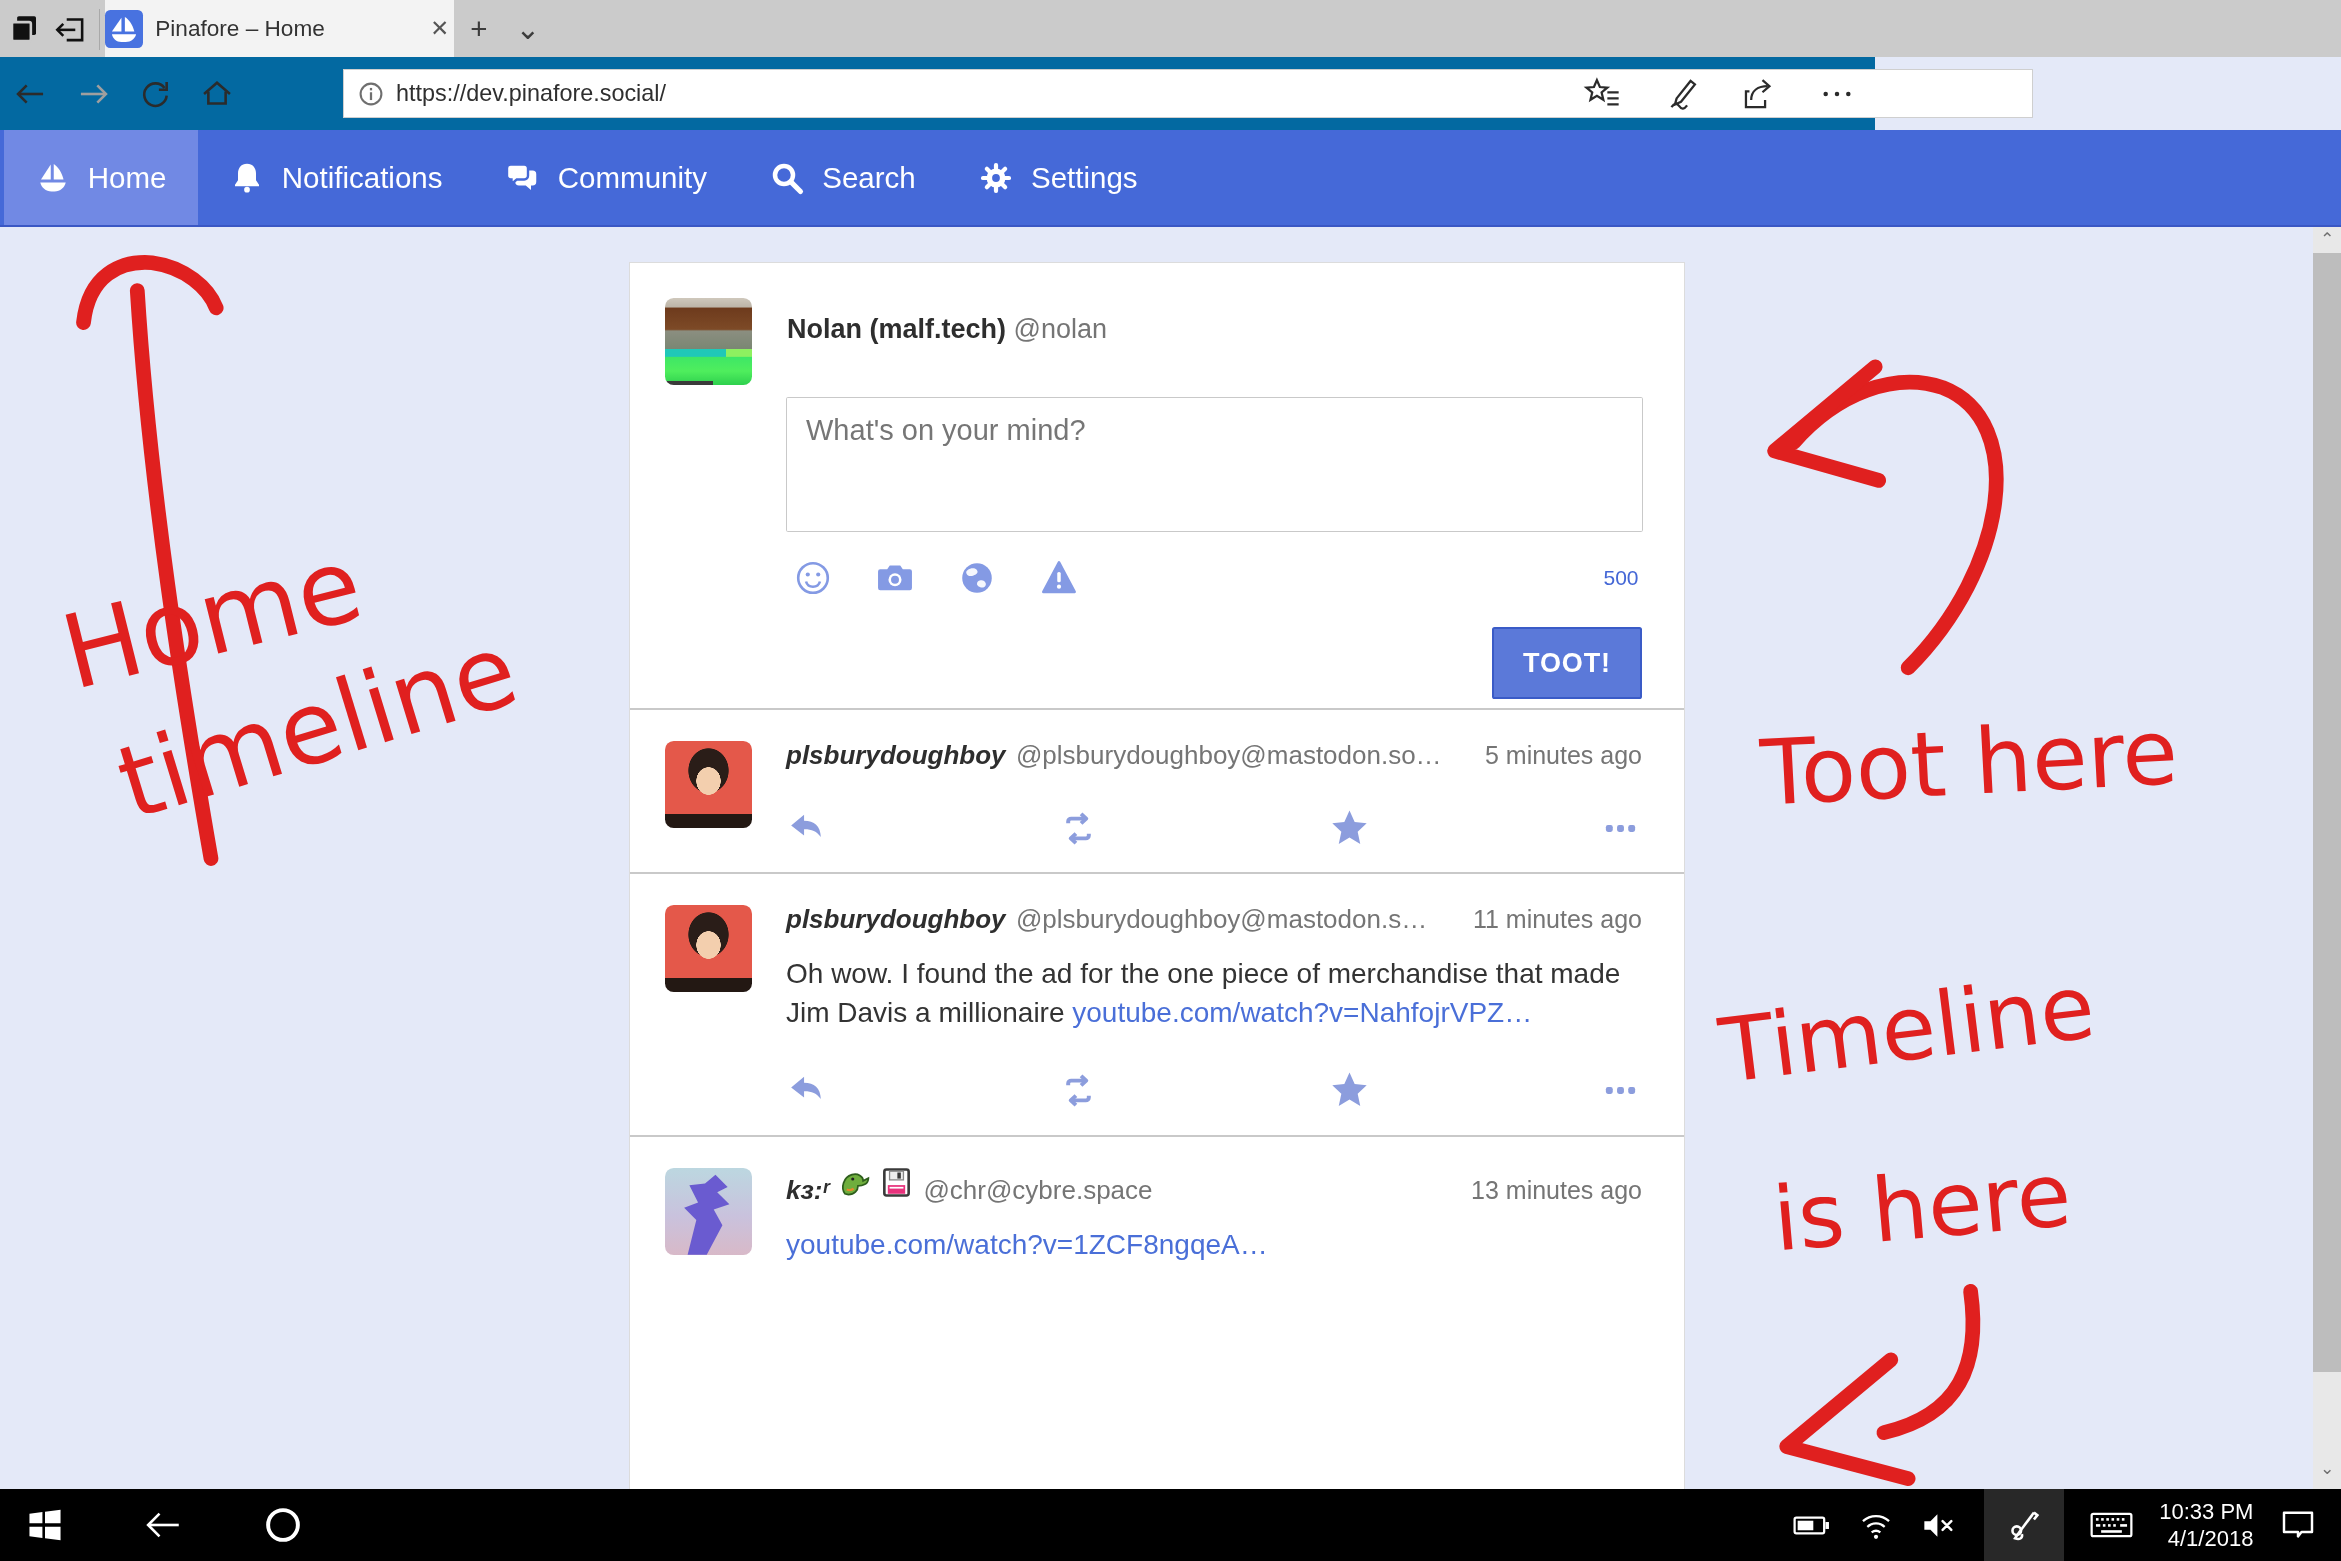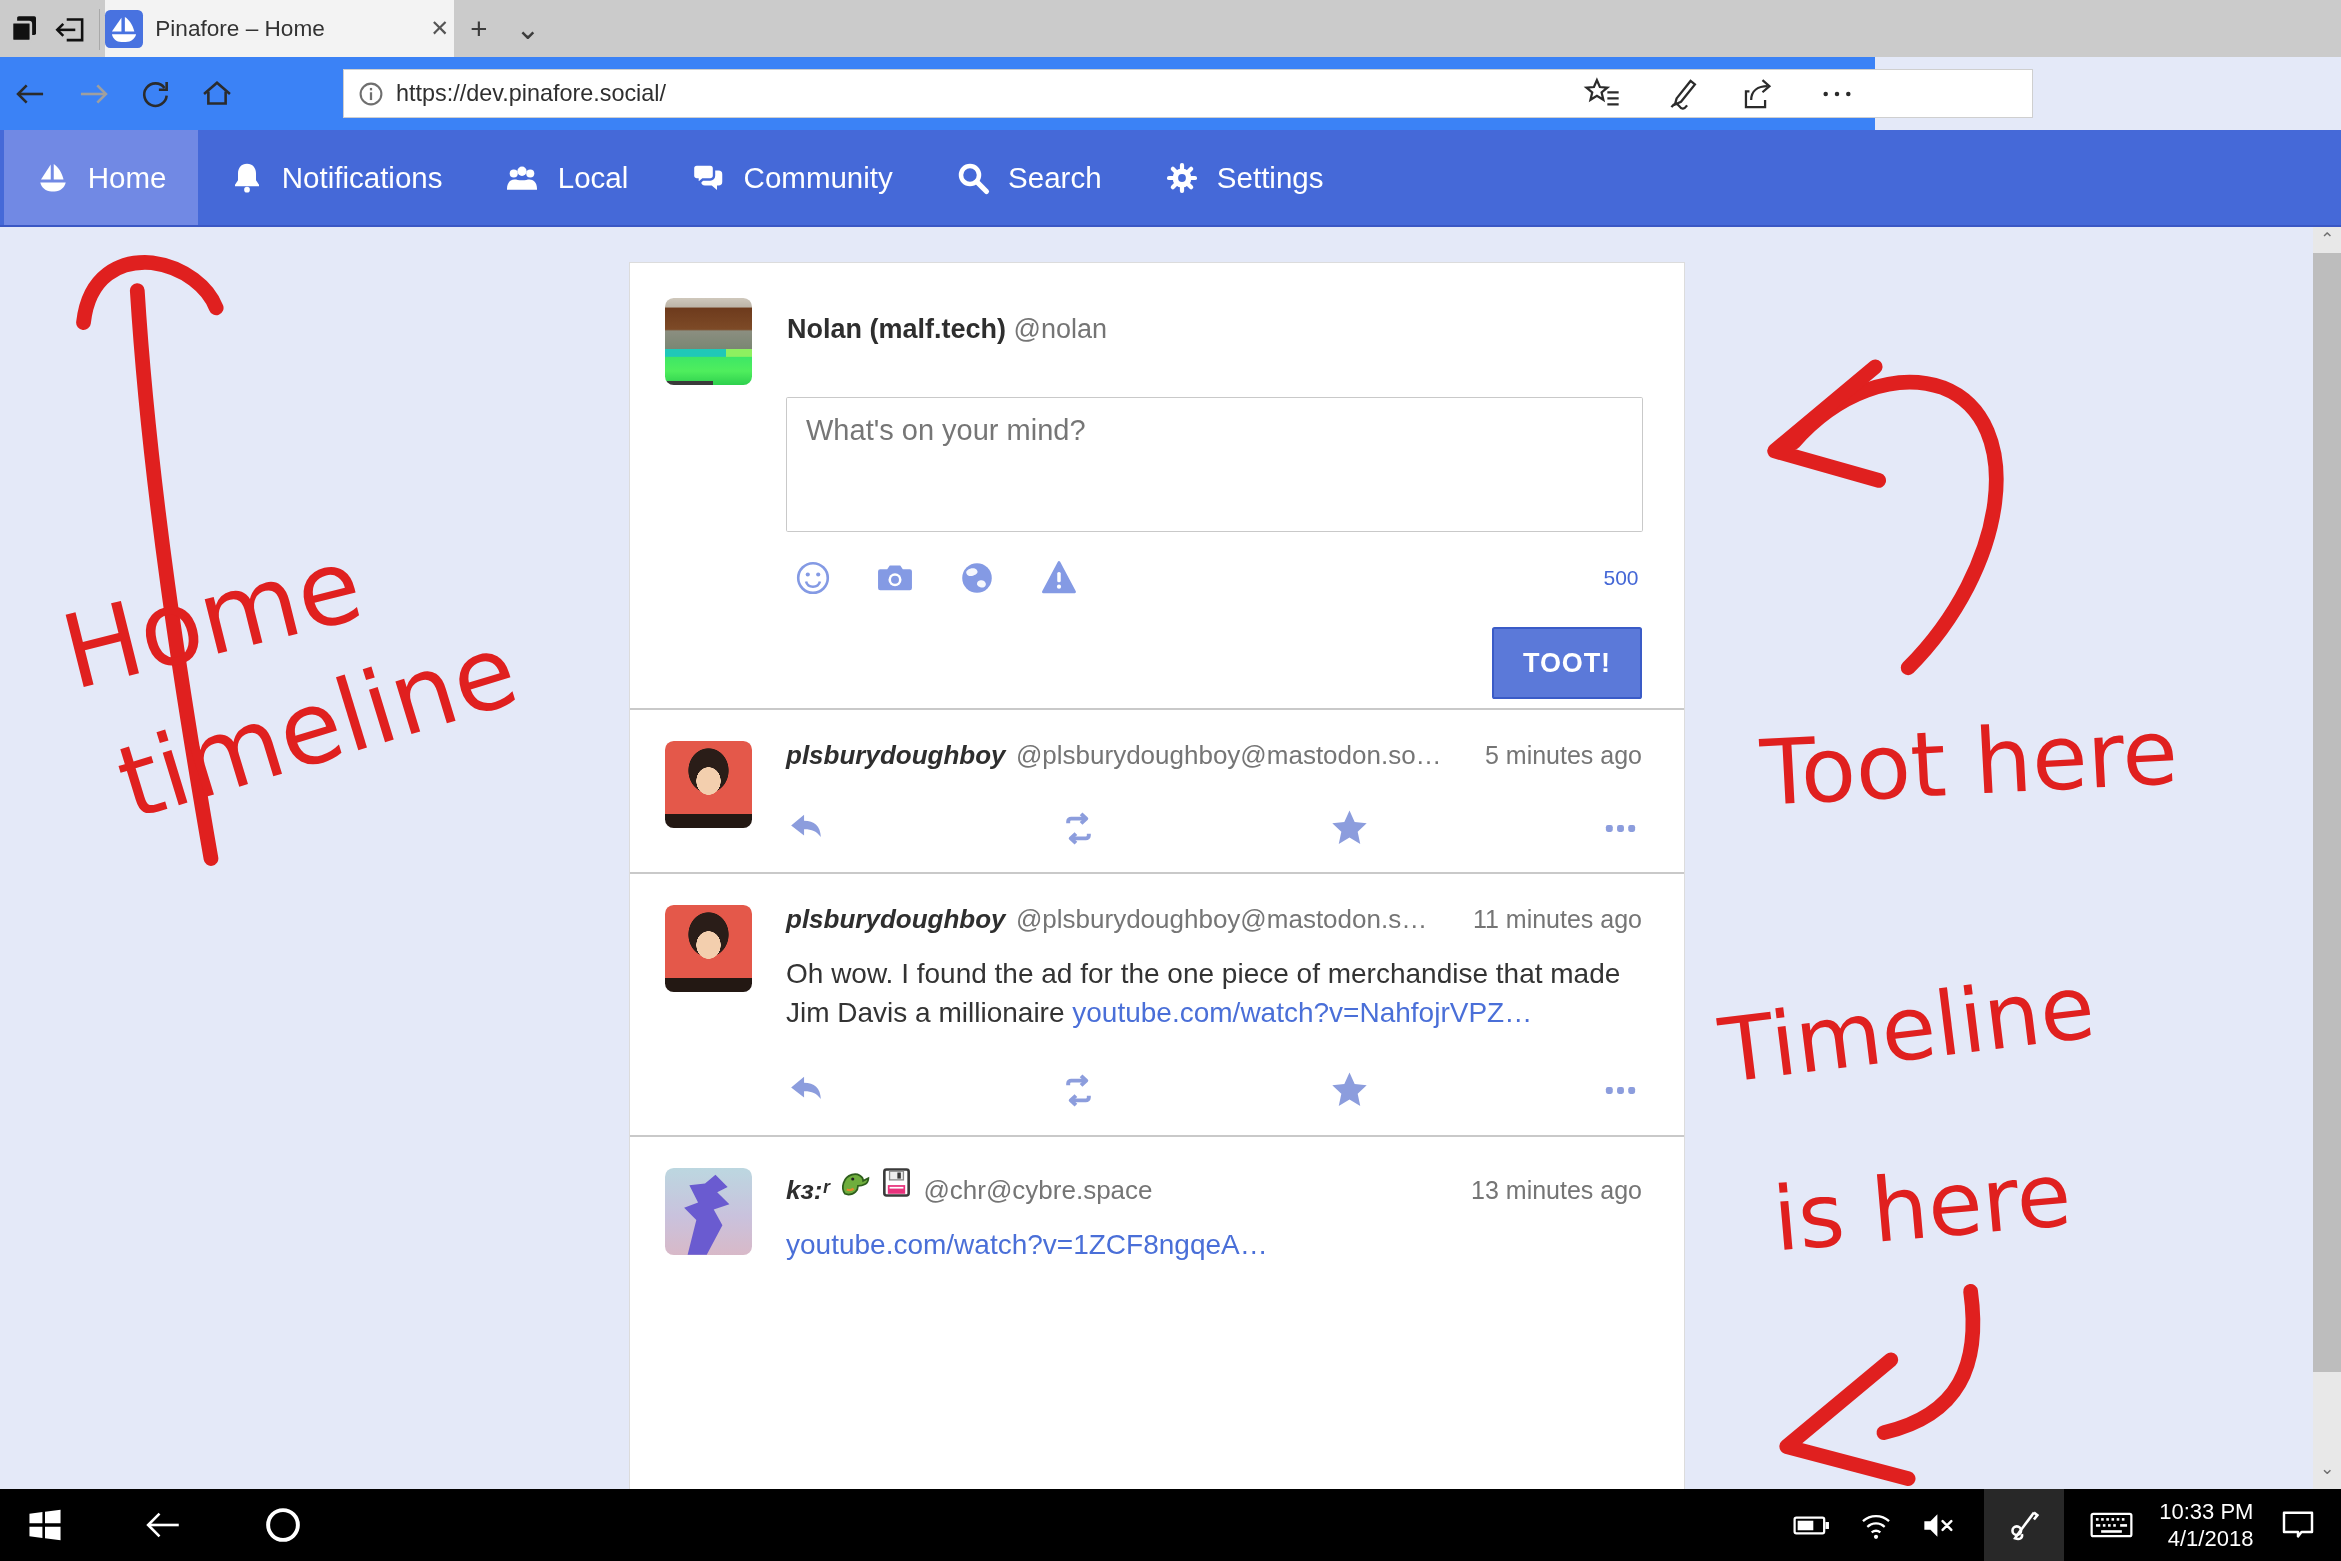--- a/index.html
+++ b/index.html
@@ -11,21 +11,21 @@
   .tabbar{position:absolute;left:0;top:0;width:2342px;height:57px;background:#cbcbcb;display:flex;align-items:stretch;}
   .tabbar .winbtn{width:47px;display:flex;align-items:center;justify-content:center;cursor:pointer;}
   .tab-divider{width:0.9px;background:#a9a9a9;margin:8.7px 5.2px 7px 5.2px;}
   .tab{width:349px;background:#f3f3f3;display:flex;align-items:center;padding:0 0;gap:12px;}
   .tab-title{font-size:22.6px;color:#333;flex:1;white-space:nowrap;overflow:hidden;}
   .tab-close{font-size:22.6px;color:#555;padding:0 5.2px;}
   .tab-new,.tab-chevron{width:49px;display:flex;align-items:center;justify-content:center;font-size:29.5px;color:#3c3c3c;}
   .favicon{width:38px;height:38px;border-radius:5.2px;background:#4872e0;flex:none;}
 
   
-  .urlbar{position:absolute;left:0;top:57px;width:1875px;height:73px;background:#3b82f6;display:flex;align-items:center;}
+  .urlbar{position:absolute;left:0;top:57px;width:1875px;height:73px;background:#0369a1;display:flex;align-items:center;}
   .navbtn{width:62px;height:62px;display:flex;align-items:center;justify-content:center;}
   .url-field{position:absolute;left:343px;top:12px;width:1660px;height:47px;background:#fff;border:0.9px solid #cfcfcf;
     display:flex;align-items:center;padding:0 14px;gap:12px;}
   .url-text{font-size:23.4px;color:#2f2f2f;}
   .urlbar-right{position:absolute;right:12px;top:0;height:73px;display:flex;align-items:center;gap:26px;}
   .urlbar-right .navbtn{width:52px;}
 
   
   .pnav{position:absolute;left:0;top:130px;width:2342px;height:97px;background:#4569d8;border-bottom:2.6px solid #3a57c4;
     display:flex;align-items:stretch;padding-left:3.5px;box-sizing:border-box;}
@@ -215,31 +215,20 @@
           <path d="M3.5 15 H20.5 C19.8 18.2 16.8 21 13 21 H11 C7.2 21 4.2 18.2 3.5 15 Z" fill="#fff"></path>
         </svg>
       <span>Home</span>
     </div>
     <div class="pnav-item">
       <svg viewBox="0 0 24 24">
           <path d="M12 2.5 c-3.8 0 -6 2.8 -6 6.5 v4.5 l-2 3 v1 h16 v-1 l-2 -3 V9 c0 -3.7 -2.2 -6.5 -6 -6.5 Z" fill="#fff"></path>
           <circle cx="12" cy="19.8" r="1.9" fill="#fff"></circle>
         </svg>
       <span>Notifications</span>
-    </div>
-    <div class="pnav-item">
-      <svg viewBox="0 0 24 24">
-          <g fill="#fff">
-            <circle cx="6.5" cy="9" r="2.7"></circle>
-            <circle cx="17.5" cy="9" r="2.7"></circle>
-            <circle cx="12" cy="7.5" r="3.1"></circle>
-            <path d="M2 19 c0 -4 2.5 -6 5 -6 c1.5 0 2.5 .5 5 .5 c2.5 0 3.5 -.5 5 -.5 c2.5 0 5 2 5 6 v.8 H2 Z"></path>
-          </g>
-        </svg>
-      <span>Local</span>
     </div>
     <div class="pnav-item">
       <svg viewBox="0 0 24 24">
           <path d="M10 7 h9 a2.5 2.5 0 0 1 2.5 2.5 v5 a2.5 2.5 0 0 1 -2.5 2.5 h-1 v3 l-3.5 -3 H10 a2.5 2.5 0 0 1 -2.5 -2.5 v-5 A2.5 2.5 0 0 1 10 7 Z" fill="#fff"></path>
           <path d="M4.5 3 h9 A2.5 2.5 0 0 1 16 5.5 v5 A2.5 2.5 0 0 1 13.5 13 h-5 L5 16 v-3 h-.5 A2.5 2.5 0 0 1 2 10.5 v-5 A2.5 2.5 0 0 1 4.5 3 Z" fill="#fff" stroke="#4569d8" stroke-width="1.6"></path>
         </svg>
       <span>Community</span>
     </div>
     <div class="pnav-item">
       <svg viewBox="0 0 24 24" fill="none" stroke="#fff">

